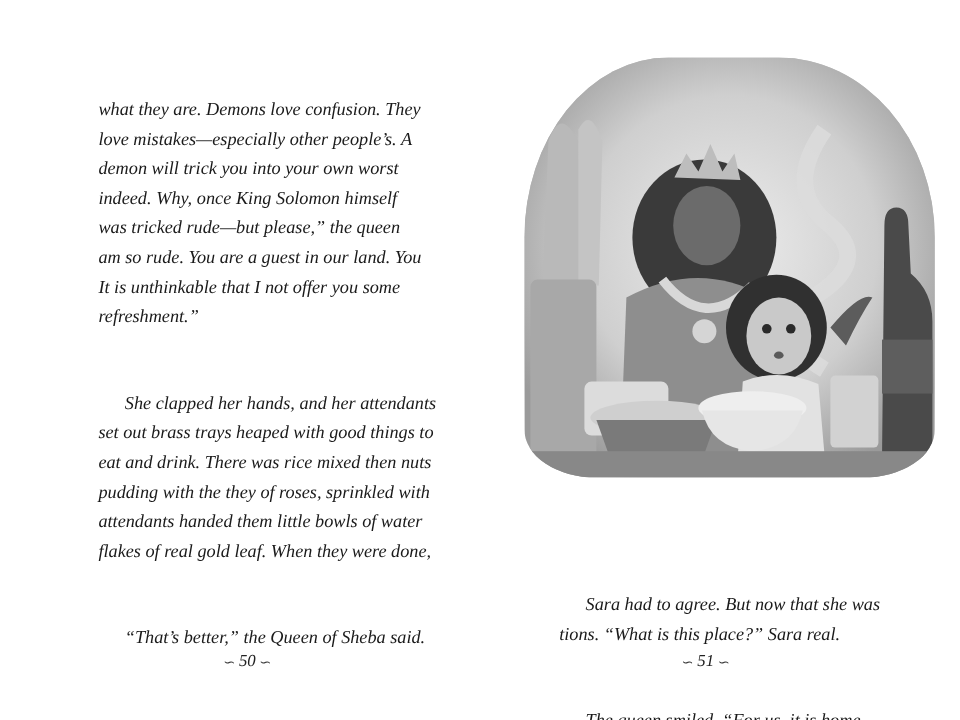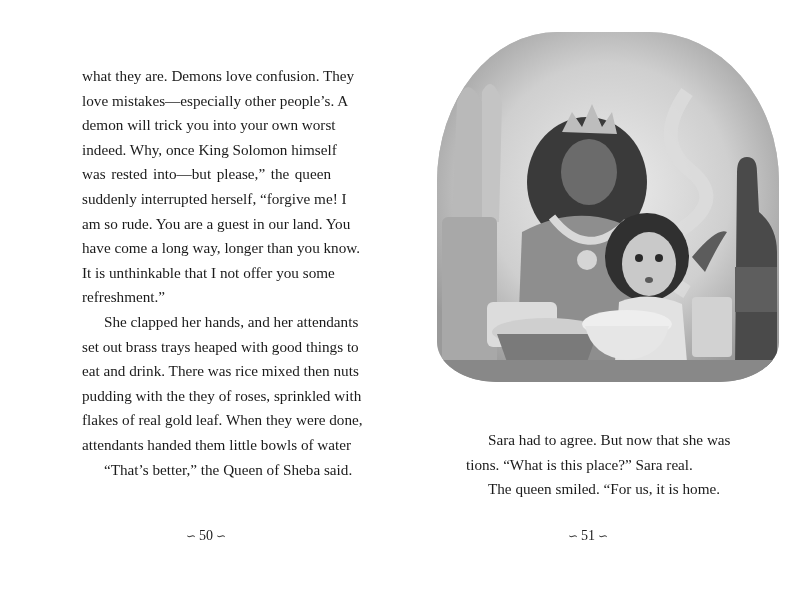--- a/index.html
+++ b/index.html
@@ -1,56 +1,54 @@
 <!DOCTYPE html>
 <html><head>
 <meta charset="utf-8">
 <style>
   html, body { margin:0; padding:0; }
   body { width:800px; height:600px; background:#ffffff; position:relative; overflow:hidden;
          font-family:"Liberation Serif","DejaVu Serif",serif; color:#1a1a1a; }
-  .page { position:absolute; top:0; height:424px; }
+  .page { position:absolute; top:16px; height:424px;font-style:italic; }
   .left { left:0; width:400px; }
   .right { left:400px; width:400px; }
   .text-block { position:absolute; font-size:15.2px; line-height:24.6px; text-align:justify; }
   .left .text-block { left:82px; top:64px; width:249px; }
   .right .text-block { left:66px; top:428px; width:248px; }
   .line { display:block; white-space:nowrap; text-align-last:justify; }
   .line.last { text-align-last:left; }
-  .indent { text-indent:22px; }
+  .indent { text-indent:22px;margin-top:48px; }
   .folio { position:absolute; top:528px; font-size:14px; letter-spacing:0; color:#222;
            display:flex; align-items:center; gap:3px; }
   .left .folio { left:186px; }
   .right .folio { left:168px; }
   .orn { font-size:12px; color:#333; }
   .illus { position:absolute; left:37px; top:32px; width:342px; height:350px; border-radius:120px 130px 60px 60px / 150px 150px 40px 40px;
            background: radial-gradient(ellipse at 50% 45%, #e9e9e9 0%, #d2d2d2 45%, #b5b5b5 75%, rgba(255,255,255,0) 100%);
            overflow:hidden; }
 </style>
 </head>
 <body>
 
 <div class="page left">
   <div class="text-block">
     <span class="line">what they are. Demons love confusion. They</span>
     <span class="line">love mistakes—especially other people’s. A</span>
     <span class="line">demon will trick you into your own worst</span>
     <span class="line">indeed. Why, once King Solomon himself</span>
-    <span class="line">was rested into—but please,” the queen</span>
-    <span class="line">suddenly interrupted herself, “forgive me! I</span>
+    <span class="line">was tricked rude—but please,” the queen</span>
     <span class="line">am so rude. You are a guest in our land. You</span>
-    <span class="line">have come a long way, longer than you know.</span>
     <span class="line">It is unthinkable that I not offer you some</span>
     <span class="line last">refreshment.”</span>
     <span class="line indent">She clapped her hands, and her attendants</span>
     <span class="line">set out brass trays heaped with good things to</span>
     <span class="line">eat and drink. There was rice mixed then nuts</span>
     <span class="line">pudding with the they of roses, sprinkled with</span>
+    <span class="line">attendants handed them little bowls of water</span>
     <span class="line">flakes of real gold leaf. When they were done,</span>
-    <span class="line">attendants handed them little bowls of water</span>
     <span class="line indent last">“That’s better,” the Queen of Sheba said.</span>
   </div>
   <div class="folio">
     <span class="orn">∽</span>
     <span>50</span>
     <span class="orn">∽</span>
   </div>
 </div>
 
 <div class="page right">

